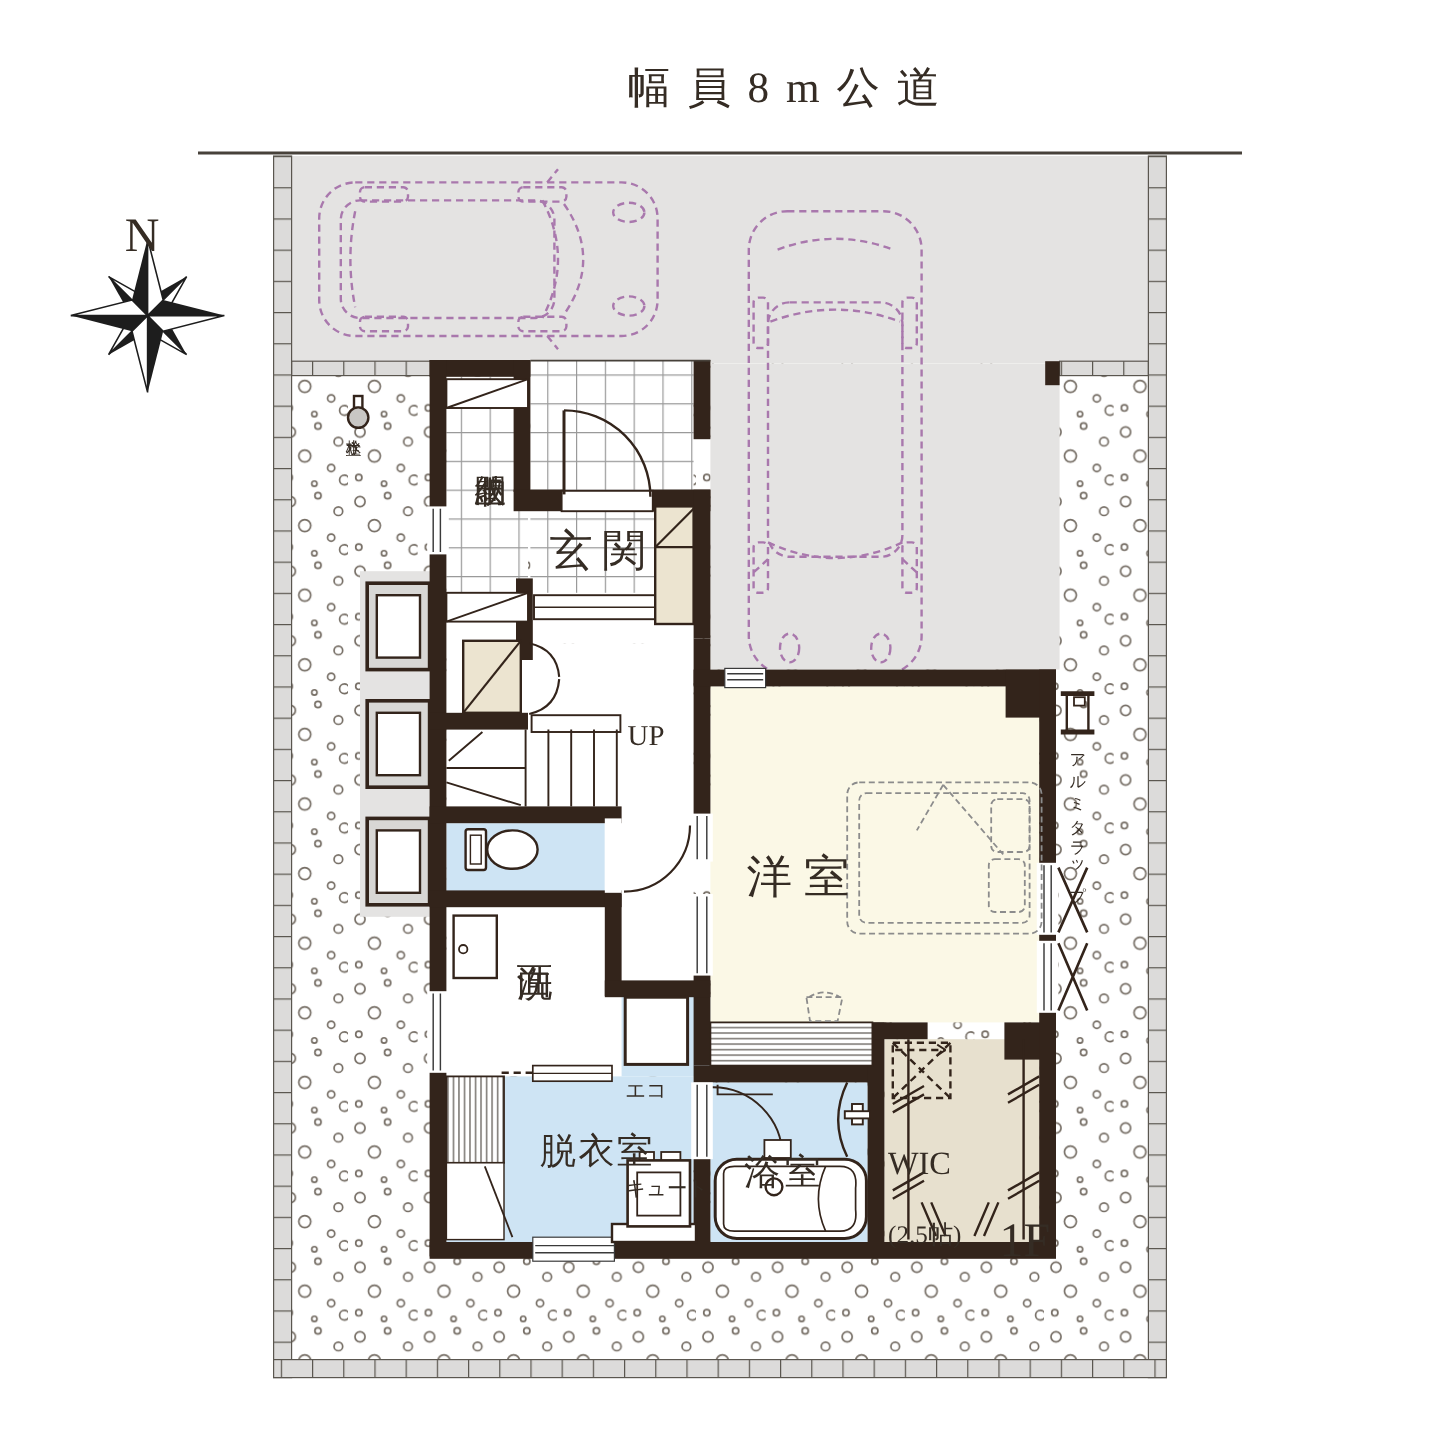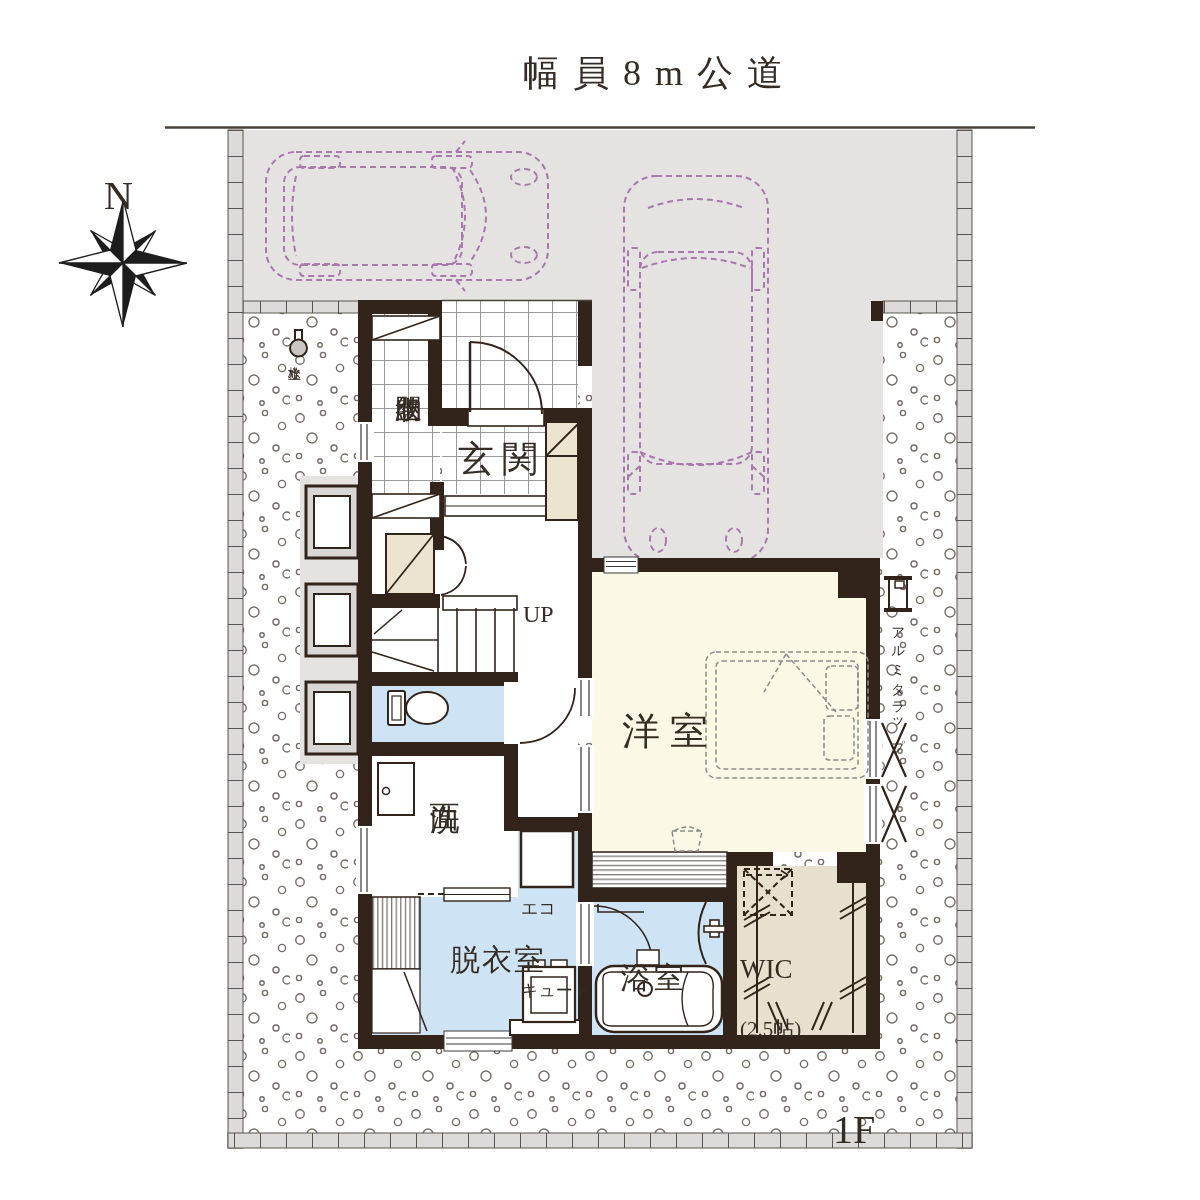--- a/index.html
+++ b/index.html
@@ -366,15 +366,15 @@
 
 <div class="lbl center" style="left:740px;top:920px;width:120px;">
   <span style="display:block;font-size:27px;">WIC</span>
   <span style="display:block;font-size:21px;">(2.5帖)</span>
 </div>
 
 <div class="lbl vert" style="left:287px;top:356px;font-size:13px;">立水栓</div>
 
 <div class="lbl vert" style="left:890px;top:618px;font-size:13.5px;letter-spacing:3px;">アルミタラップ</div>
 
-<div class="lbl" style="left:833px;top:1108px;font-size:40px;">1F</div>
+<div class="lbl" style="left:833px;top:1012px;font-size:40px;">1F</div>
 
 </div>
 
 </body></html>

